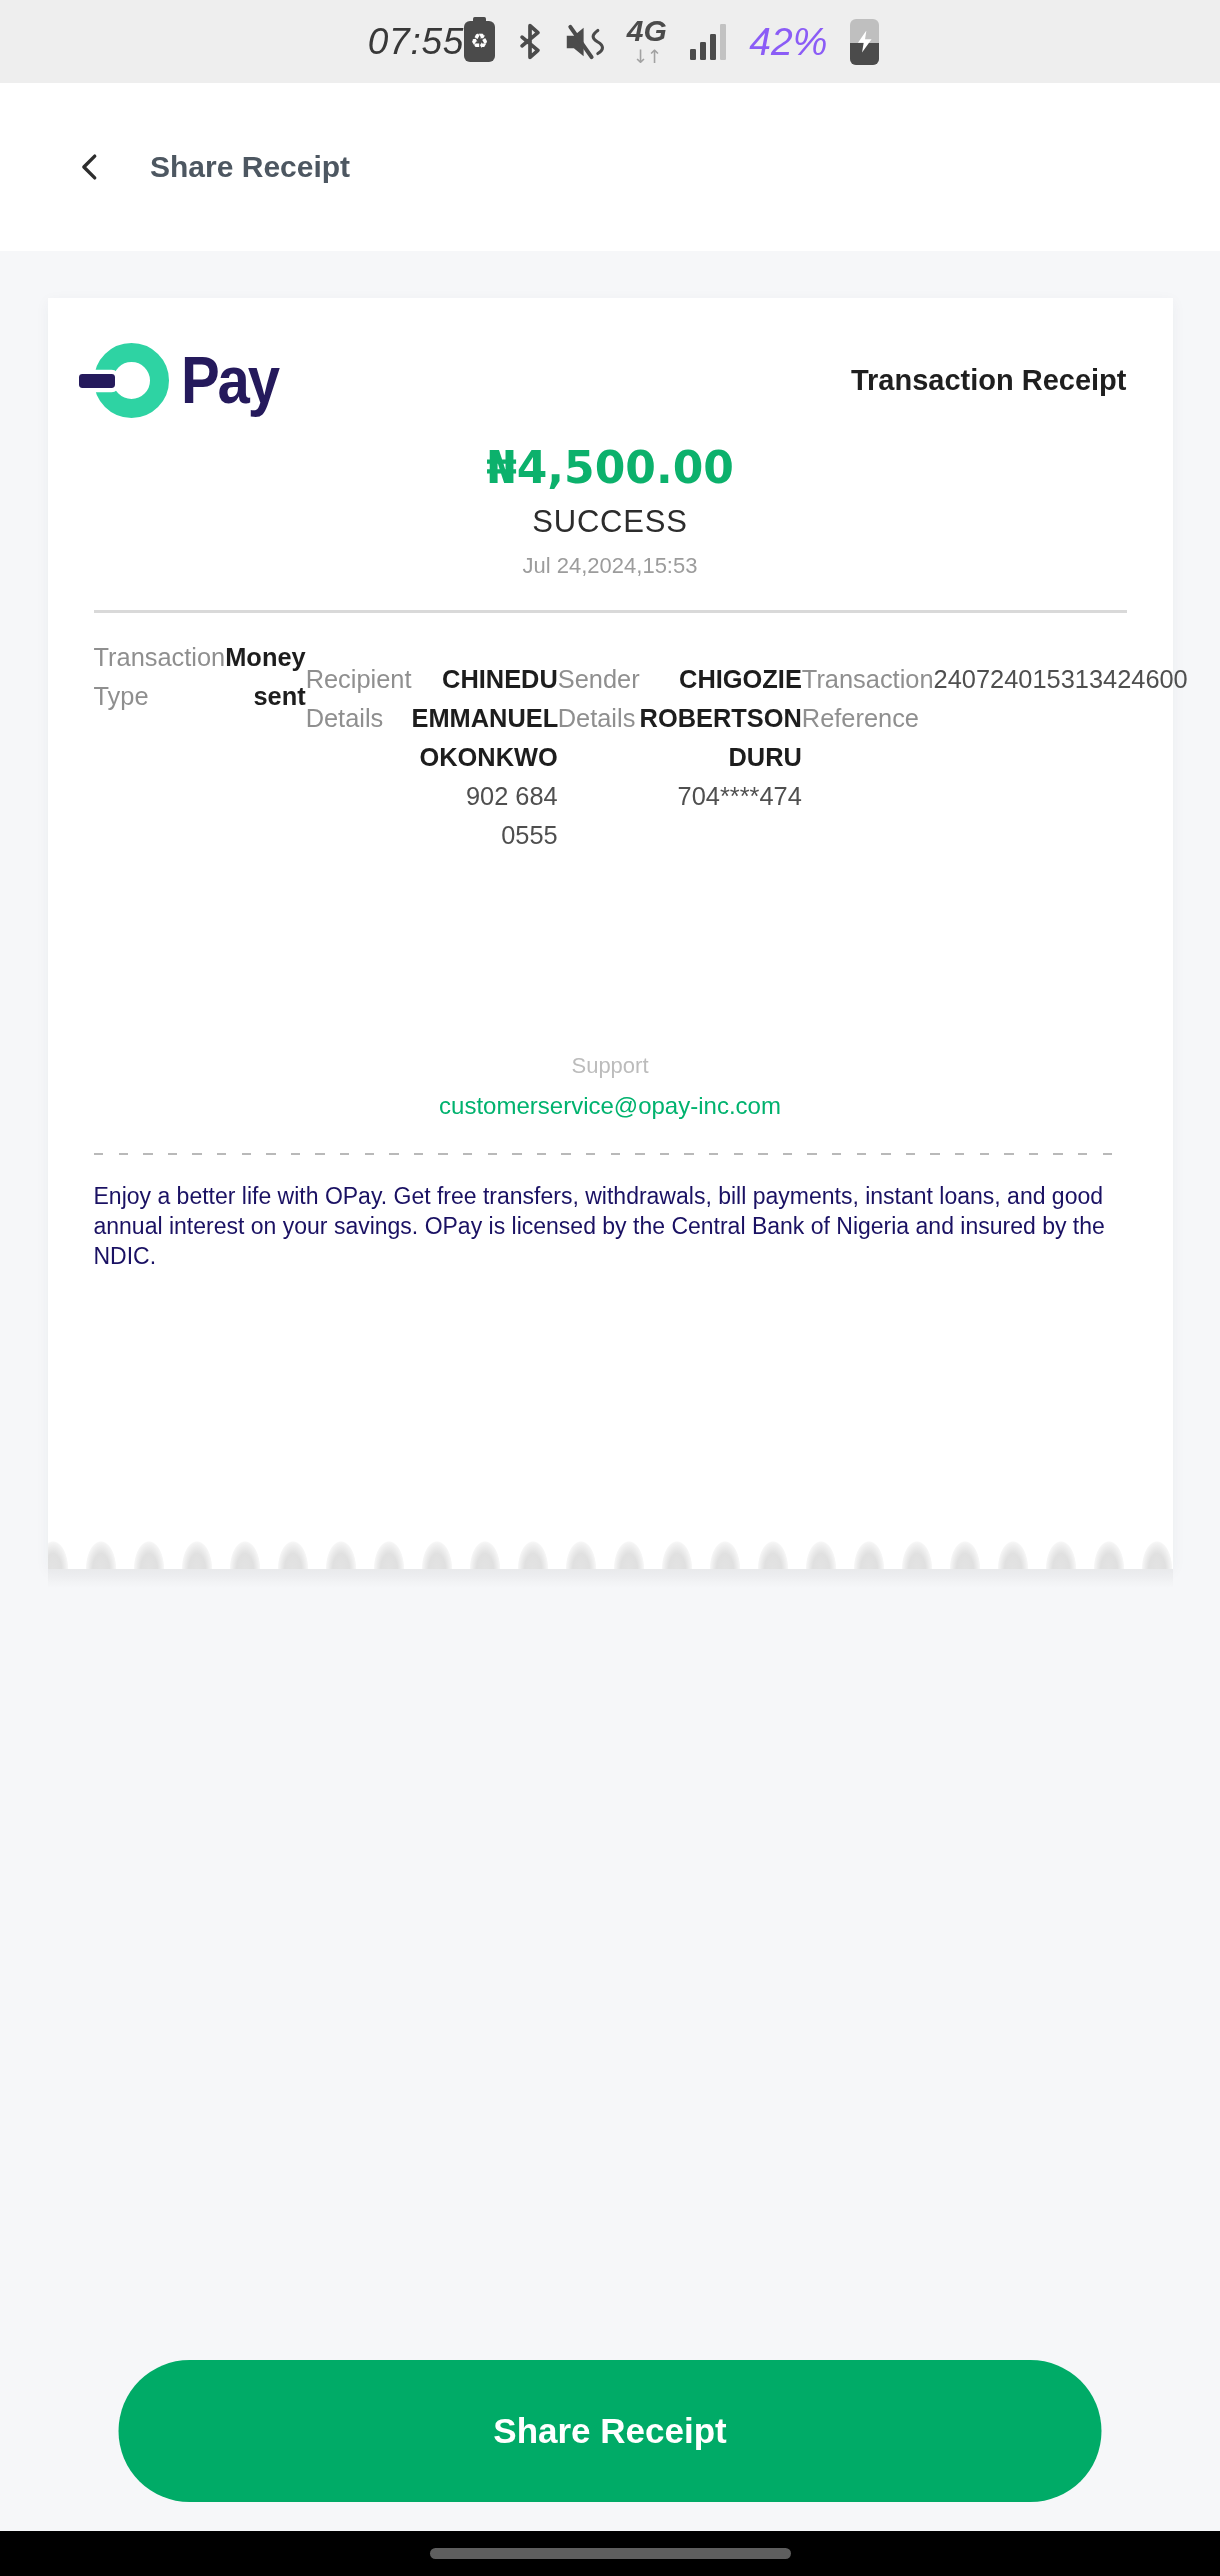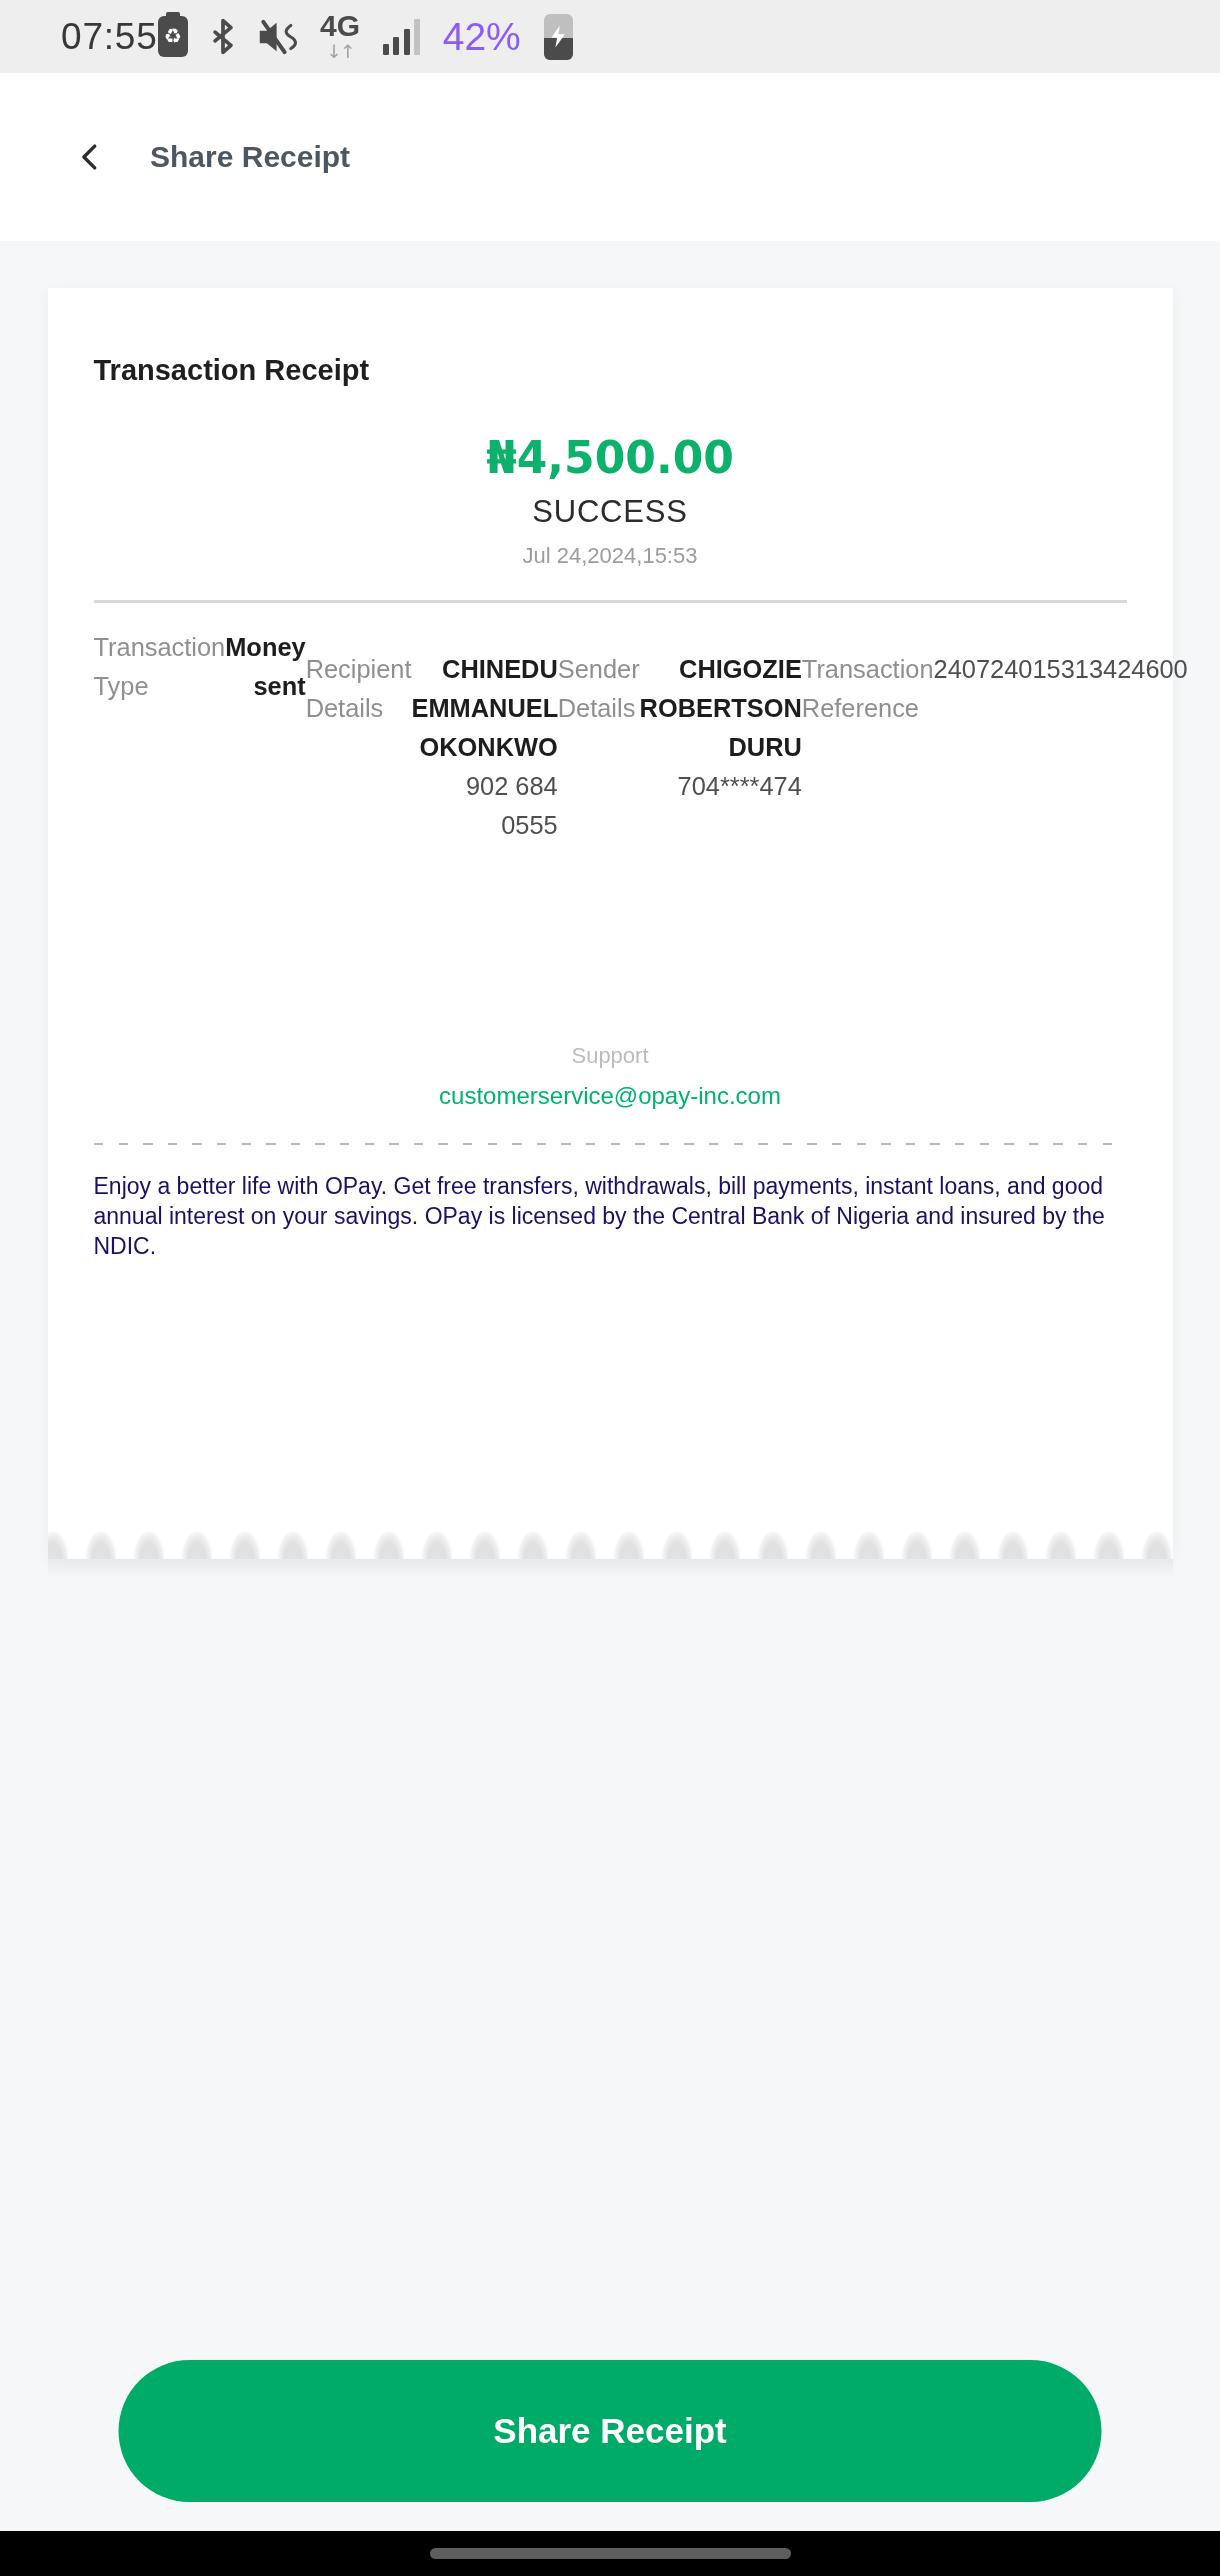--- a/index.html
+++ b/index.html
@@ -17,23 +17,23 @@
   }
   html,body{margin:0;padding:0;background:#cfd2d6;}
   .screen{
     position:relative;width:1220px;height:2576px;margin:0 auto;
     background:var(--page-bg);
     font-family:"Liberation Sans",sans-serif;
     overflow:hidden;
   }
   
   .status-bar{
-    height:73px;background:var(--status-bg);
-    display:flex;align-items:center;justify-content:flex-start;
-    padding:0 34px 0 61px;box-sizing:border-box;
+    height:83px;background:var(--status-bg);
+    display:flex;align-items:center;justify-content:center;
+    padding:0 34px 0 61px;box-sizing:border-box;font-style:italic;
   }
   .status-time{font-size:37px;color:#383838;letter-spacing:0.8px;}
   .status-icons{display:flex;align-items:center;gap:23px;}
   .ic-bsaver{position:relative;width:30.5px;height:41px;background:var(--icon-gray);border-radius:6px;
     display:flex;align-items:center;justify-content:center;}
   .ic-bsaver::before{content:"";position:absolute;top:-4.2px;left:8.5px;width:13.6px;height:5.1px;background:var(--icon-gray);border-radius:1.7px;}
   .ic-bsaver span{color:#fff;font-size:20.3px;line-height:1;font-family:"DejaVu Sans",sans-serif;}
   .fourg{display:flex;flex-direction:column;align-items:center;line-height:1;}
   .fourg .net{font-size:30px;font-weight:bold;color:var(--icon-gray);}
   .fourg .arr{font-size:18.6px;color:#a2a2a2;letter-spacing:-1.7px;margin-top:1.7px;font-family:"DejaVu Sans",sans-serif;}
@@ -141,20 +141,25 @@
     <button class="back-btn">
       <svg width="34" height="34" viewBox="0 0 36 36">
         <path d="M23 6.5 L11.5 18 L23 29.5" fill="none" stroke="#2d2d2d" stroke-width="3.6" stroke-linecap="round" stroke-linejoin="round"></path>
       </svg>
     </button>
     <span class="header-title">Share Receipt</span>
   </div>
 
   <div class="card">
     <div class="brand-row">
+      <div class="logo">
+        <span class="ring"></span>
+        <span class="ring-dash"></span>
+        <span class="logo-text">Pay</span>
+      </div>
       <div class="card-title">Transaction Receipt</div>
     </div>
 
     <div class="amount">₦4,500.00</div>
     <div class="status-text">SUCCESS</div>
     <div class="datetime">Jul 24,2024,15:53</div>
     <div class="divider"></div>
 
     <div class="rows" id="rows">
   <div class="row">

